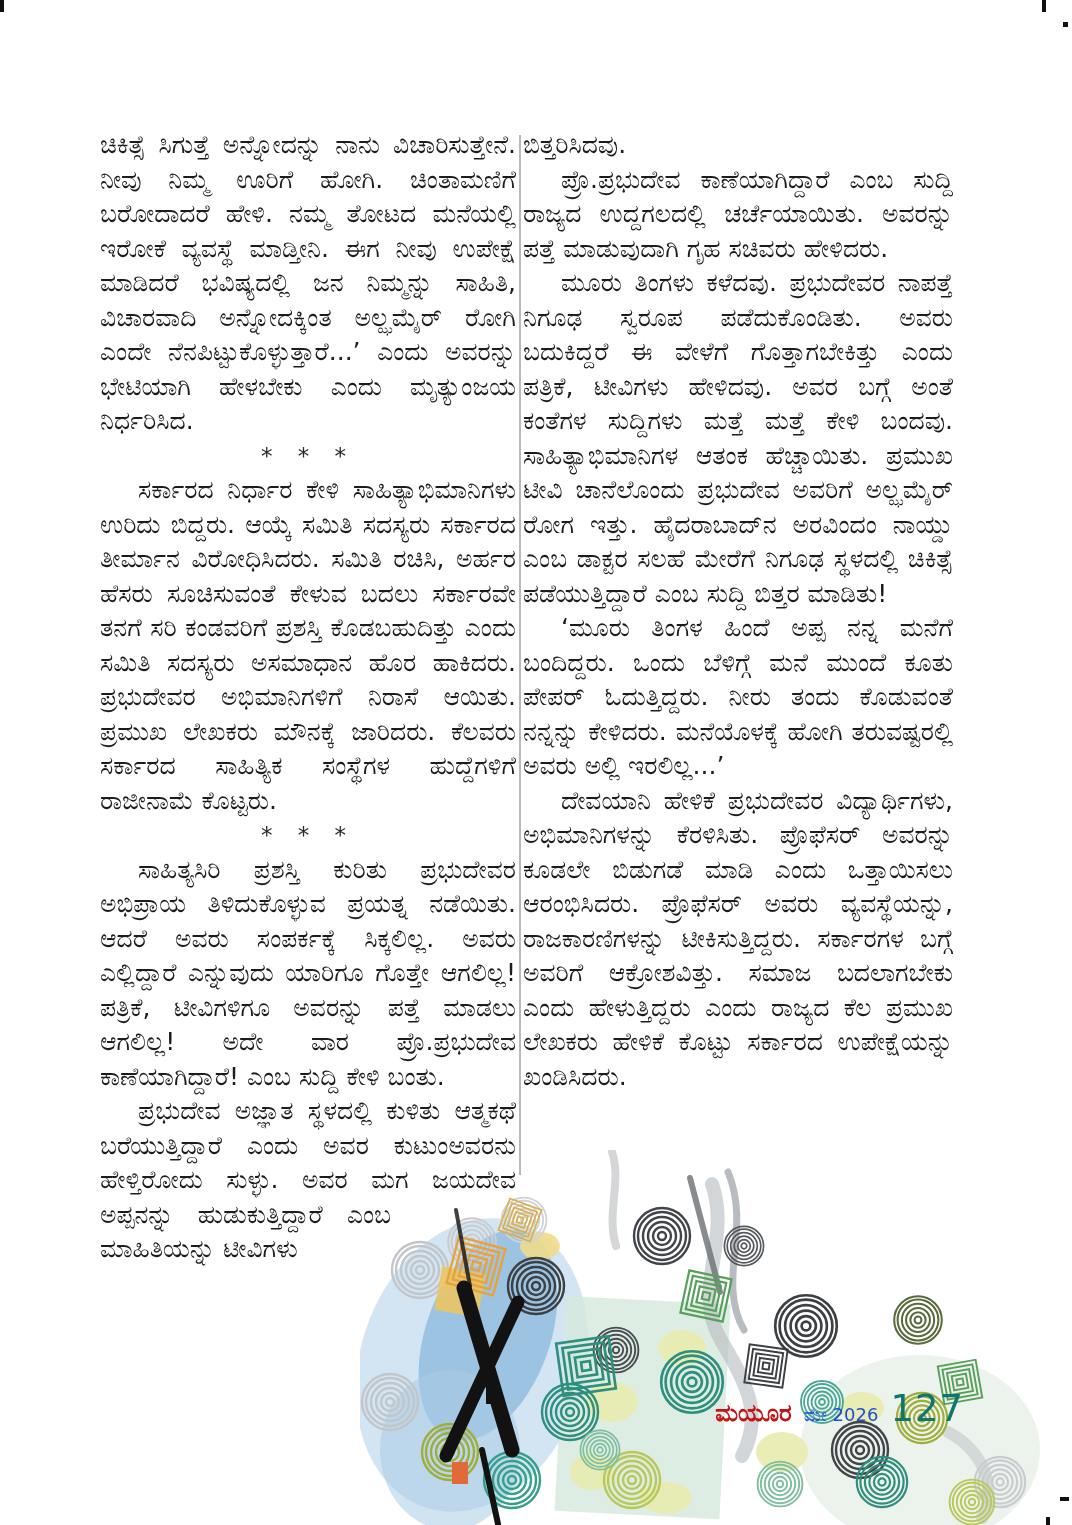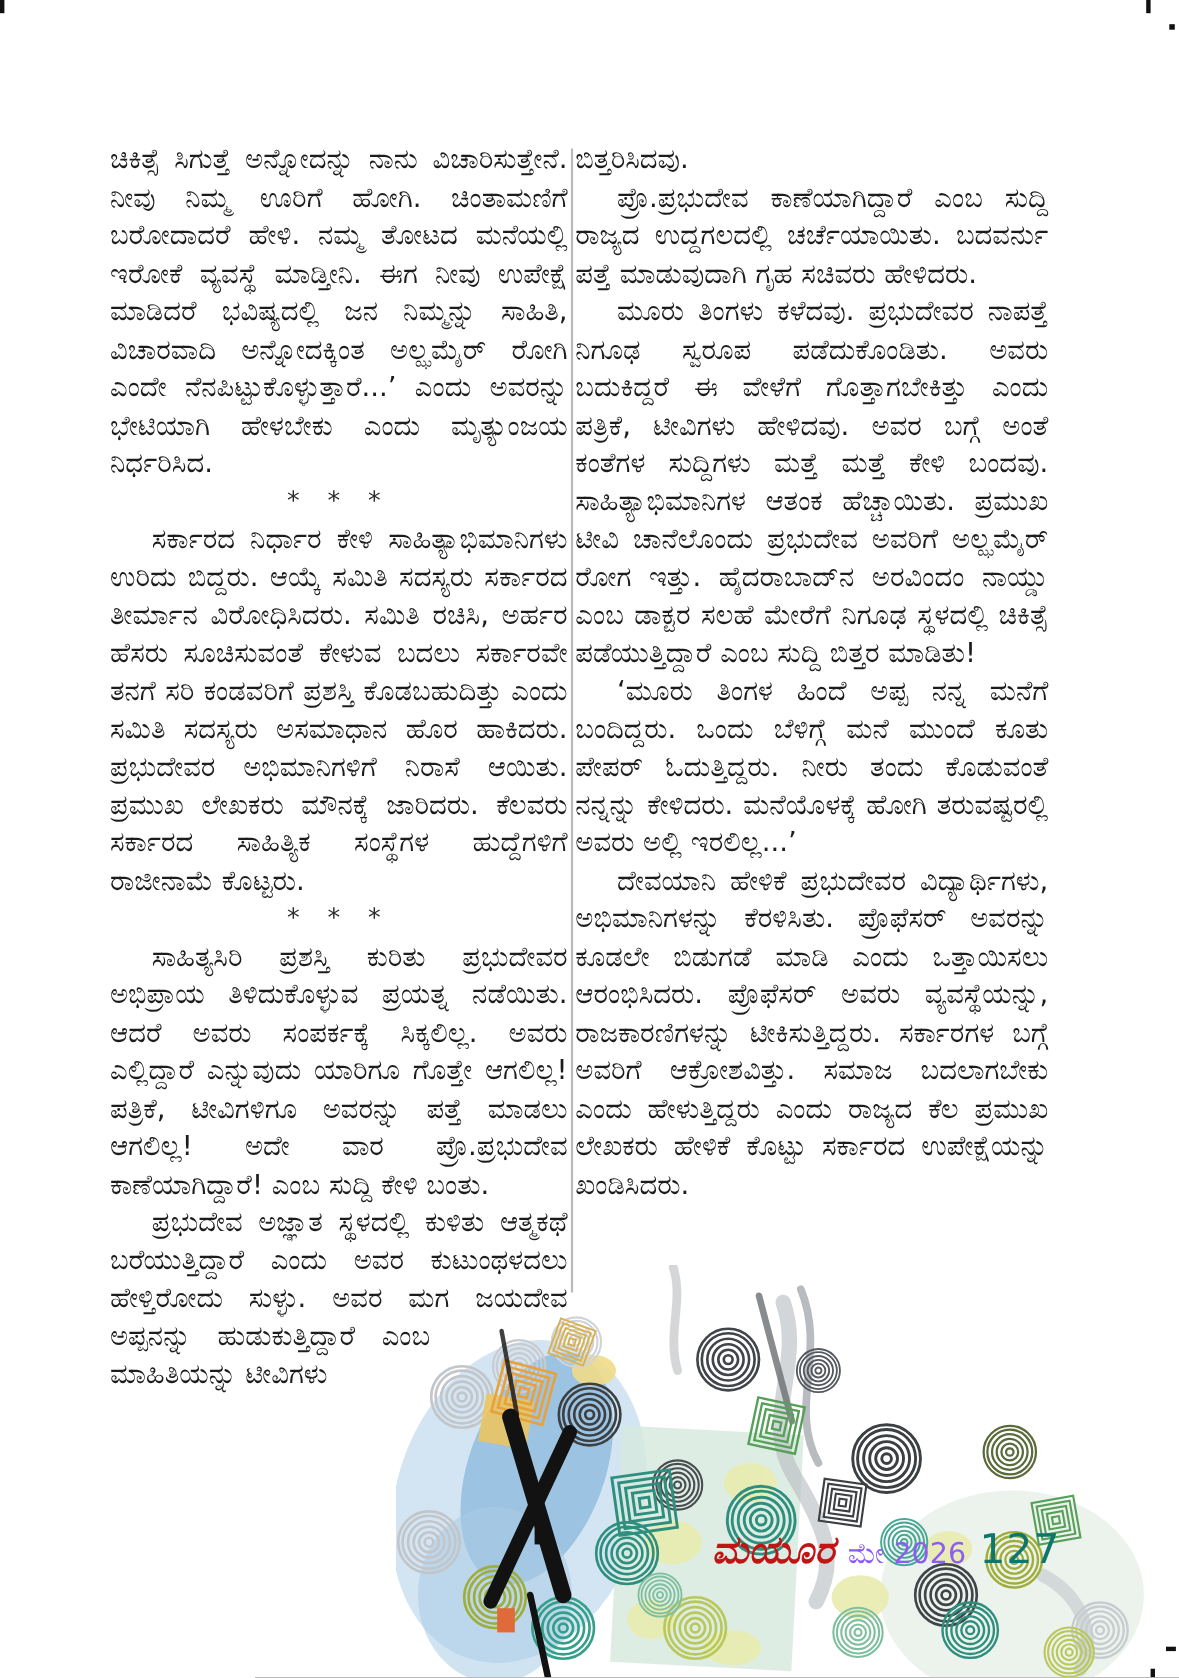--- a/index.html
+++ b/index.html
@@ -44,22 +44,22 @@
   
   .fr{float:right;clear:right;width:0;height:34.5px;}
   .fl{float:left;clear:left;width:0;height:34.5px;}
 
   
   .footer{
     position:absolute;top:1387px;right:108px;
     display:flex;align-items:baseline;gap:12px;
     z-index:3;white-space:nowrap;
   }
-  .footer .logo{font-weight:bold;font-size:35px;font-style:italic;}
-  .footer .issue{font-size:26px;color:#8b5cf6;}
+  .footer .logo{font-weight:bold;font-size:24px;}
+  .footer .issue{font-size:18px;color:#1d4ed8;}
   .footer .pagenum{font-size:37px;color:#0f766e;letter-spacing:1px;}
 
   
   .illustration{position:absolute;left:360px;top:1150px;z-index:1;}
 </style>
 </head>
 <body>
 
 <div class="page">
 
@@ -173,33 +173,33 @@
     <div class="fr" style="width:160px;"></div>
     <div class="fr" style="width:165px;"></div>
     <div class="fr" style="width:170px;"></div>
     <div class="fr" style="width:160px;height:80px;"></div>
 
     <p class="para no-indent">ಚಿಕಿತ್ಸೆ ಸಿಗುತ್ತೆ ಅನ್ನೋದನ್ನು ನಾನು ವಿಚಾರಿಸುತ್ತೇನೆ. ನೀವು ನಿಮ್ಮ ಊರಿಗೆ ಹೋಗಿ. ಚಿಂತಾಮಣಿಗೆ ಬರೋದಾದರೆ ಹೇಳಿ. ನಮ್ಮ ತೋಟದ ಮನೆಯಲ್ಲಿ ಇರೋಕೆ ವ್ಯವಸ್ಥೆ ಮಾಡ್ತೀನಿ. ಈಗ ನೀವು ಉಪೇಕ್ಷೆ ಮಾಡಿದರೆ ಭವಿಷ್ಯದಲ್ಲಿ ಜನ ನಿಮ್ಮನ್ನು ಸಾಹಿತಿ, ವಿಚಾರವಾದಿ ಅನ್ನೋದಕ್ಕಿಂತ ಅಲ್ಝಮೈರ್ ರೋಗಿ ಎಂದೇ ನೆನಪಿಟ್ಟುಕೊಳ್ಳುತ್ತಾರೆ...’ ಎಂದು ಅವರನ್ನು ಭೇಟಿಯಾಗಿ ಹೇಳಬೇಕು ಎಂದು ಮೃತ್ಯುಂಜಯ ನಿರ್ಧರಿಸಿದ.</p>
     <p class="separator">* * *</p>
     <p class="para">ಸರ್ಕಾರದ ನಿರ್ಧಾರ ಕೇಳಿ ಸಾಹಿತ್ಯಾಭಿಮಾನಿಗಳು ಉರಿದು ಬಿದ್ದರು. ಆಯ್ಕೆ ಸಮಿತಿ ಸದಸ್ಯರು ಸರ್ಕಾರದ ತೀರ್ಮಾನ ವಿರೋಧಿಸಿದರು. ಸಮಿತಿ ರಚಿಸಿ, ಅರ್ಹರ ಹೆಸರು ಸೂಚಿಸುವಂತೆ ಕೇಳುವ ಬದಲು ಸರ್ಕಾರವೇ ತನಗೆ ಸರಿ ಕಂಡವರಿಗೆ ಪ್ರಶಸ್ತಿ ಕೊಡಬಹುದಿತ್ತು ಎಂದು ಸಮಿತಿ ಸದಸ್ಯರು ಅಸಮಾಧಾನ ಹೊರ ಹಾಕಿದರು. ಪ್ರಭುದೇವರ ಅಭಿಮಾನಿಗಳಿಗೆ ನಿರಾಸೆ ಆಯಿತು. ಪ್ರಮುಖ ಲೇಖಕರು ಮೌನಕ್ಕೆ ಜಾರಿದರು. ಕೆಲವರು ಸರ್ಕಾರದ ಸಾಹಿತ್ಯಿಕ ಸಂಸ್ಥೆಗಳ ಹುದ್ದೆಗಳಿಗೆ ರಾಜೀನಾಮೆ ಕೊಟ್ಟರು.</p>
     <p class="separator">* * *</p>
     <p class="para">ಸಾಹಿತ್ಯಸಿರಿ ಪ್ರಶಸ್ತಿ ಕುರಿತು ಪ್ರಭುದೇವರ ಅಭಿಪ್ರಾಯ ತಿಳಿದುಕೊಳ್ಳುವ ಪ್ರಯತ್ನ ನಡೆಯಿತು. ಆದರೆ ಅವರು ಸಂಪರ್ಕಕ್ಕೆ ಸಿಕ್ಕಲಿಲ್ಲ. ಅವರು ಎಲ್ಲಿದ್ದಾರೆ ಎನ್ನುವುದು ಯಾರಿಗೂ ಗೊತ್ತೇ ಆಗಲಿಲ್ಲ! ಪತ್ರಿಕೆ, ಟೀವಿಗಳಿಗೂ ಅವರನ್ನು ಪತ್ತೆ ಮಾಡಲು ಆಗಲಿಲ್ಲ! ಅದೇ ವಾರ ಪ್ರೊ.ಪ್ರಭುದೇವ ಕಾಣೆಯಾಗಿದ್ದಾರೆ! ಎಂಬ ಸುದ್ದಿ ಕೇಳಿ ಬಂತು.</p>
-    <p class="para">ಪ್ರಭುದೇವ ಅಜ್ಞಾತ ಸ್ಥಳದಲ್ಲಿ ಕುಳಿತು ಆತ್ಮಕಥೆ ಬರೆಯುತ್ತಿದ್ದಾರೆ ಎಂದು ಅವರ ಕುಟುಂಥಳದಲು ಹೇಳ್ತಿರೋದು ಸುಳ್ಳು. ಅವರ ಮಗ ಜಯದೇವ ಅಪ್ಪನನ್ನು ಹುಡುಕುತ್ತಿದ್ದಾರೆ ಎಂಬ ಮಾಹಿತಿಯನ್ನು ಟೀವಿಗಳು</p>
+    <p class="para">ಪ್ರಭುದೇವ ಅಜ್ಞಾತ ಸ್ಥಳದಲ್ಲಿ ಕುಳಿತು ಆತ್ಮಕಥೆ ಬರೆಯುತ್ತಿದ್ದಾರೆ ಎಂದು ಅವರ ಕುಟುಂಅವರನು ಹೇಳ್ತಿರೋದು ಸುಳ್ಳು. ಅವರ ಮಗ ಜಯದೇವ ಅಪ್ಪನನ್ನು ಹುಡುಕುತ್ತಿದ್ದಾರೆ ಎಂಬ ಮಾಹಿತಿಯನ್ನು ಟೀವಿಗಳು</p>
   </div>
 
   <div class="col col-right" style="color: rgb(28, 28, 28);">
     <div class="fl" style="height:1055px;"></div>
     <div class="fl" style="width:70px;"></div>
     <div class="fl" style="width:115px;"></div>
     <div class="fl" style="width:150px;"></div>
     <div class="fl" style="width:165px;"></div>
     <div class="fl" style="width:140px;height:80px;"></div>
 
     <p class="para no-indent">ಬಿತ್ತರಿಸಿದವು.</p>
-    <p class="para">ಪ್ರೊ.ಪ್ರಭುದೇವ ಕಾಣೆಯಾಗಿದ್ದಾರೆ ಎಂಬ ಸುದ್ದಿ ರಾಜ್ಯದ ಉದ್ದಗಲದಲ್ಲಿ ಚರ್ಚೆಯಾಯಿತು. ಬದವರ್ನು ಪತ್ತೆ ಮಾಡುವುದಾಗಿ ಗೃಹ ಸಚಿವರು ಹೇಳಿದರು.</p>
+    <p class="para">ಪ್ರೊ.ಪ್ರಭುದೇವ ಕಾಣೆಯಾಗಿದ್ದಾರೆ ಎಂಬ ಸುದ್ದಿ ರಾಜ್ಯದ ಉದ್ದಗಲದಲ್ಲಿ ಚರ್ಚೆಯಾಯಿತು. ಅವರನ್ನು ಪತ್ತೆ ಮಾಡುವುದಾಗಿ ಗೃಹ ಸಚಿವರು ಹೇಳಿದರು.</p>
     <p class="para">ಮೂರು ತಿಂಗಳು ಕಳೆದವು. ಪ್ರಭುದೇವರ ನಾಪತ್ತೆ ನಿಗೂಢ ಸ್ವರೂಪ ಪಡೆದುಕೊಂಡಿತು. ಅವರು ಬದುಕಿದ್ದರೆ ಈ ವೇಳೆಗೆ ಗೊತ್ತಾಗಬೇಕಿತ್ತು ಎಂದು ಪತ್ರಿಕೆ, ಟೀವಿಗಳು ಹೇಳಿದವು. ಅವರ ಬಗ್ಗೆ ಅಂತೆ ಕಂತೆಗಳ ಸುದ್ದಿಗಳು ಮತ್ತೆ ಮತ್ತೆ ಕೇಳಿ ಬಂದವು. ಸಾಹಿತ್ಯಾಭಿಮಾನಿಗಳ ಆತಂಕ ಹೆಚ್ಚಾಯಿತು. ಪ್ರಮುಖ ಟೀವಿ ಚಾನೆಲೊಂದು ಪ್ರಭುದೇವ ಅವರಿಗೆ ಅಲ್ಝಮೈರ್ ರೋಗ ಇತ್ತು. ಹೈದರಾಬಾದ್‌ನ ಅರವಿಂದಂ ನಾಯ್ಡು ಎಂಬ ಡಾಕ್ಟರ ಸಲಹೆ ಮೇರೆಗೆ ನಿಗೂಢ ಸ್ಥಳದಲ್ಲಿ ಚಿಕಿತ್ಸೆ ಪಡೆಯುತ್ತಿದ್ದಾರೆ ಎಂಬ ಸುದ್ದಿ ಬಿತ್ತರ ಮಾಡಿತು!</p>
     <p class="para">‘ಮೂರು ತಿಂಗಳ ಹಿಂದೆ ಅಪ್ಪ ನನ್ನ ಮನೆಗೆ ಬಂದಿದ್ದರು. ಒಂದು ಬೆಳಿಗ್ಗೆ ಮನೆ ಮುಂದೆ ಕೂತು ಪೇಪರ್ ಓದುತ್ತಿದ್ದರು. ನೀರು ತಂದು ಕೊಡುವಂತೆ ನನ್ನನ್ನು ಕೇಳಿದರು. ಮನೆಯೊಳಕ್ಕೆ ಹೋಗಿ ತರುವಷ್ಟರಲ್ಲಿ ಅವರು ಅಲ್ಲಿ ಇರಲಿಲ್ಲ...’</p>
     <p class="para">ದೇವಯಾನಿ ಹೇಳಿಕೆ ಪ್ರಭುದೇವರ ವಿದ್ಯಾರ್ಥಿಗಳು, ಅಭಿಮಾನಿಗಳನ್ನು ಕೆರಳಿಸಿತು. ಪ್ರೊಫೆಸರ್ ಅವರನ್ನು ಕೂಡಲೇ ಬಿಡುಗಡೆ ಮಾಡಿ ಎಂದು ಒತ್ತಾಯಿಸಲು ಆರಂಭಿಸಿದರು. ಪ್ರೊಫೆಸರ್ ಅವರು ವ್ಯವಸ್ಥೆಯನ್ನು, ರಾಜಕಾರಣಿಗಳನ್ನು ಟೀಕಿಸುತ್ತಿದ್ದರು. ಸರ್ಕಾರಗಳ ಬಗ್ಗೆ ಅವರಿಗೆ ಆಕ್ರೋಶವಿತ್ತು. ಸಮಾಜ ಬದಲಾಗಬೇಕು ಎಂದು ಹೇಳುತ್ತಿದ್ದರು ಎಂದು ರಾಜ್ಯದ ಕೆಲ ಪ್ರಮುಖ ಲೇಖಕರು ಹೇಳಿಕೆ ಕೊಟ್ಟು ಸರ್ಕಾರದ ಉಪೇಕ್ಷೆಯನ್ನು ಖಂಡಿಸಿದರು.</p>
   </div>
 
   <div class="footer">
     <span class="logo" style="color: rgb(194, 20, 20);">ಮಯೂರ</span>
     <span class="issue">ಮೇ 2026</span>
     <span class="pagenum">127</span>
   </div>

